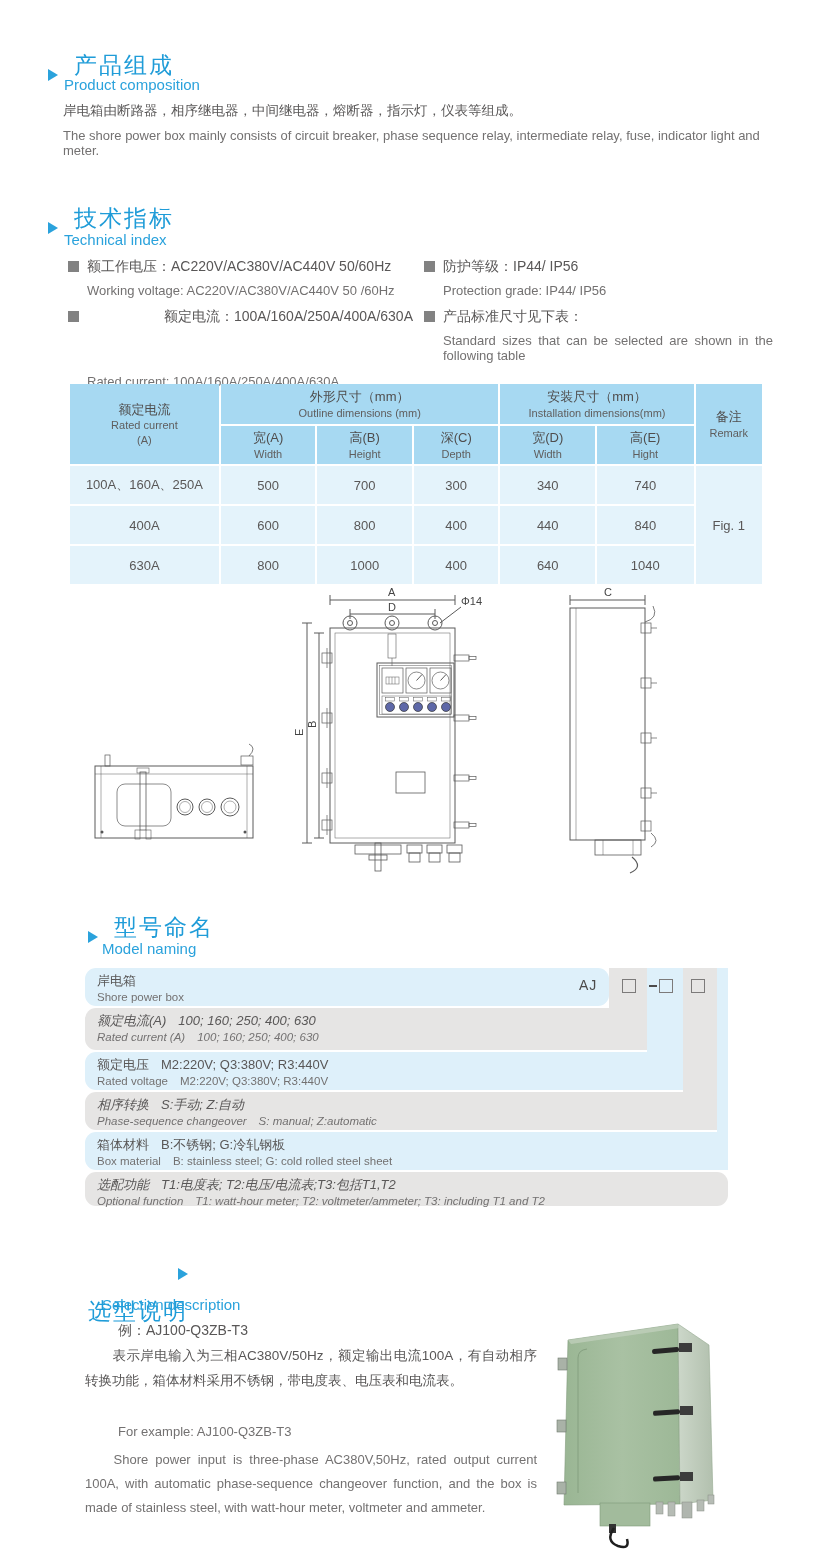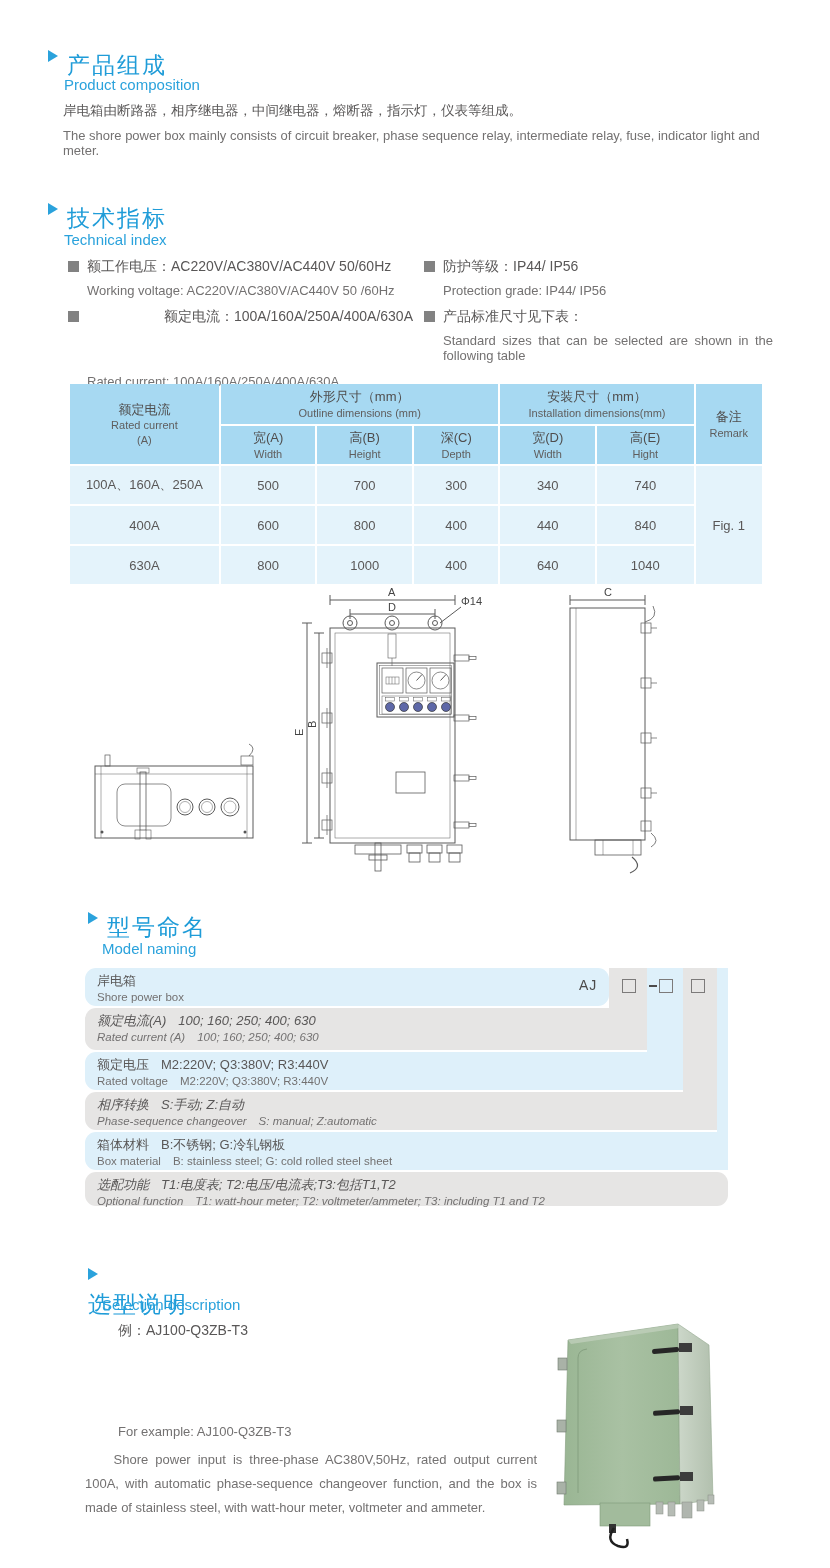--- a/index.html
+++ b/index.html
@@ -1,21 +1,21 @@
 <!DOCTYPE html>
 <html><head>
 <meta charset="utf-8">
 <style>
   html,body{margin:0;padding:0;background:#ffffff;}
   .page{position:relative;width:830px;height:1568px;background:#fff;overflow:hidden;
         font-family:"Liberation Sans","DejaVu Sans",sans-serif;color:#595757;}
   .abs{position:absolute;}
 
   
-  .sec-head{display:flex;align-items:flex-start;gap:9px;}
+  .sec-head{display:flex;align-items:flex-end;gap:16px;}
   .tri{width:0;height:0;border-left:10px solid #2aa2dc;border-top:6px solid transparent;
        border-bottom:6px solid transparent;flex:0 0 auto;}
   .sh-cn{font-size:23px;color:#1f9cd8;letter-spacing:2px;}
   .sh-en{font-size:15px;color:#2aa2dc;}
 
   .body-cn{font-size:13.5px;color:#595757;}
   .body-en{font-size:13px;color:#737171;}
 
   
   .spec-line{display:flex;align-items:flex-start;}
@@ -377,20 +377,21 @@
     <div class="code-box" style="left:606px;top:11px;"></div>
   </div>
 
   <div class="abs sec-head" style="left:88px;top:1268px;flex-direction:column;">
     <span class="tri"></span>
     <span class="sh-cn">选型说明</span>
   </div>
   <div class="abs sh-en" style="left:102px;top:1296px;">Selection description</div>
 
   <div class="abs sel-ex" style="left:118px;top:1322px;">例：AJ100-Q3ZB-T3</div>
+  <div class="abs sel-cn" style="left:85px;top:1344px;width:452px;"><span class="ind"></span><span>表示岸电输入为三相AC380V/50Hz，额定输出电流100A，有自动相序转换功能，箱体材料采用不锈钢，带电度表、电压表和电流表。</span></div>
   <div class="abs spec-en" style="left:118px;top:1424px;">For example: AJ100-Q3ZB-T3</div>
   <div class="abs sel-en" style="left:85px;top:1448px;width:452px;"><span class="ind"></span><span>Shore power input is three-phase AC380V,50Hz, rated output current 100A, with automatic phase-sequence changeover function, and the box is made of stainless steel, with watt-hour meter, voltmeter and ammeter.</span></div>
 
   <svg class="abs" style="left:542px;top:1288px;" width="280" height="275" viewBox="0 0 280 275">
     <defs>
       <linearGradient id="gf" x1="0" y1="0" x2="1" y2="0">
         <stop offset="0" stop-color="#9ab694"></stop>
           <stop offset="0.5" stop-color="#a9c1a3"></stop>
           <stop offset="1" stop-color="#9db897"></stop>
       </linearGradient>

